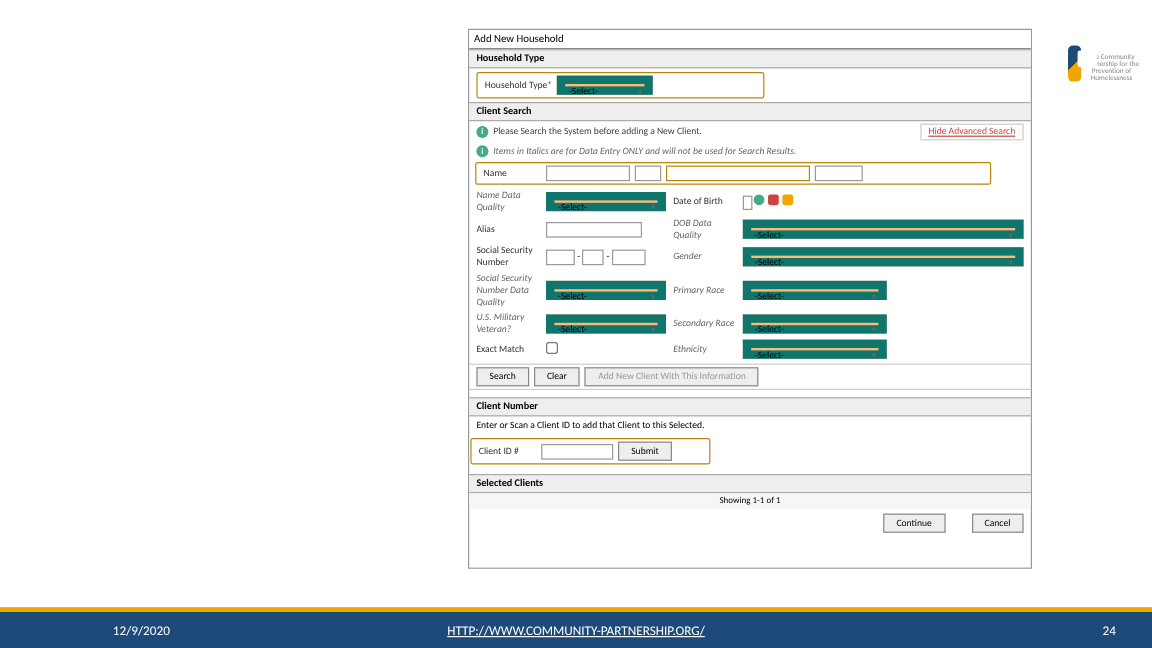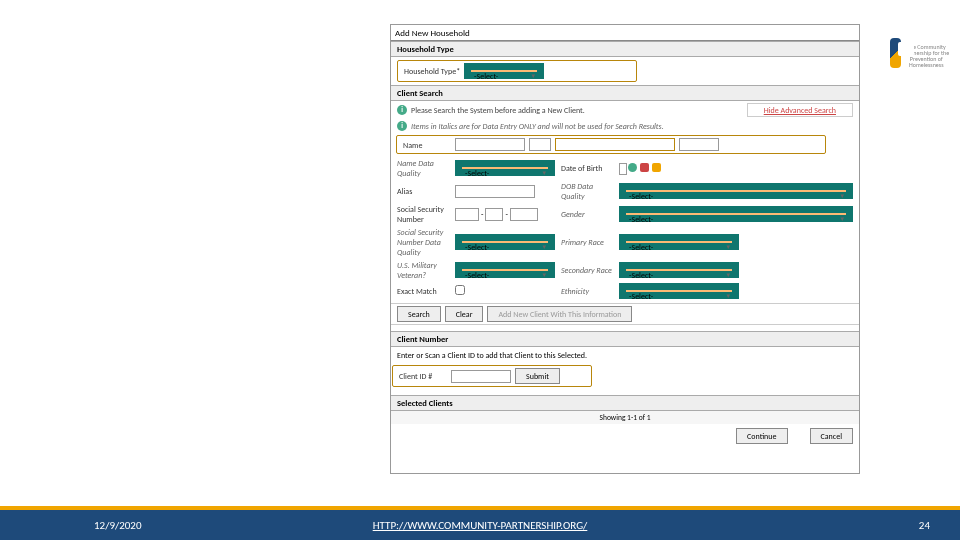--- a/index.html
+++ b/index.html
@@ -17,21 +17,21 @@
 .section-bar{background:#eee;border-top:1px solid #aaa;border-bottom:1px solid #aaa;padding:2px 6px;font-weight:bold;font-size:8.5px}
 .pad{padding:3px 6px}
 .hl{border:1.5px solid #b8860b;border-radius:2px;display:inline-block}
 .row{display:flex;align-items:center;gap:4px;padding:2px 6px}
 .lbl{font-size:8px;color:#333;min-width:48px}
 .sel{border:7px solid #0f766e;background:#fdba74;padding:1px 12px 1px 3px;font-size:8px;min-width:80px;position:relative;height:13px;display:inline-flex;align-items:flex-start}
 .sel::after{content:"▾";position:absolute;right:2px;font-size:7px;color:#666}
 .inp{border:1px solid #999;background:#fff;height:13px;padding:0 3px;font-size:8px}
 .info-row{display:flex;align-items:center;gap:4px;padding:2px 6px;font-size:8px;color:#444}
 .info-icon{width:10px;height:10px;background:#4a8;border-radius:50%;color:#fff;text-align:center;font-size:7px;line-height:10px;font-weight:bold}
-.hide-link{margin-left:auto;color:#c44;font-size:8px;text-decoration:underline;border:1px solid #ccc;padding:1px 16px}
+.hide-link{margin-left:auto;color:#c44;font-size:8px;text-decoration:underline;border:1px solid #ccc;padding:1px 6px}
 .italic{font-style:italic;color:#666}
 .form-grid{display:grid;grid-template-columns:52px 100px 52px 1fr;gap:3px 6px;padding:2px 6px;align-items:center;font-size:8px}
 .btn{border:1px solid #888;background:#eee;padding:2px 10px;font-size:8px;display:inline-block}
 .table{width:100%;border-collapse:collapse;font-size:7.5px}
 .table th{background:#eee;border:1px solid #ccc;padding:2px;text-align:left;font-weight:bold}
 .table td{border:1px solid #ddd;padding:2px}
 .action-ico{display:inline-block;width:9px;height:9px;margin-left:1px}
 .ico-search{background:#4a8;border-radius:50%}
 .ico-user{background:#c44;border-radius:2px}
 .ico-copy{background:#f0a500;border-radius:2px}

